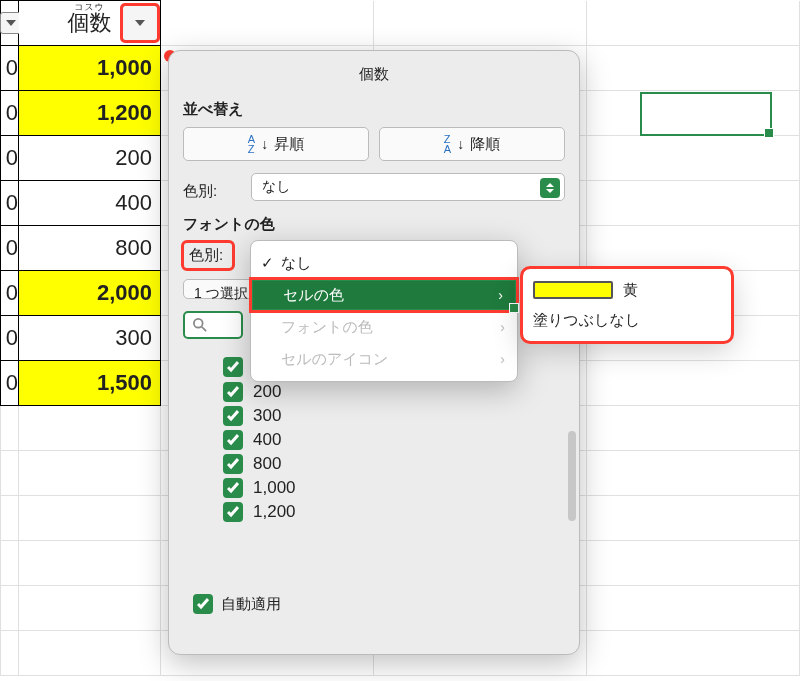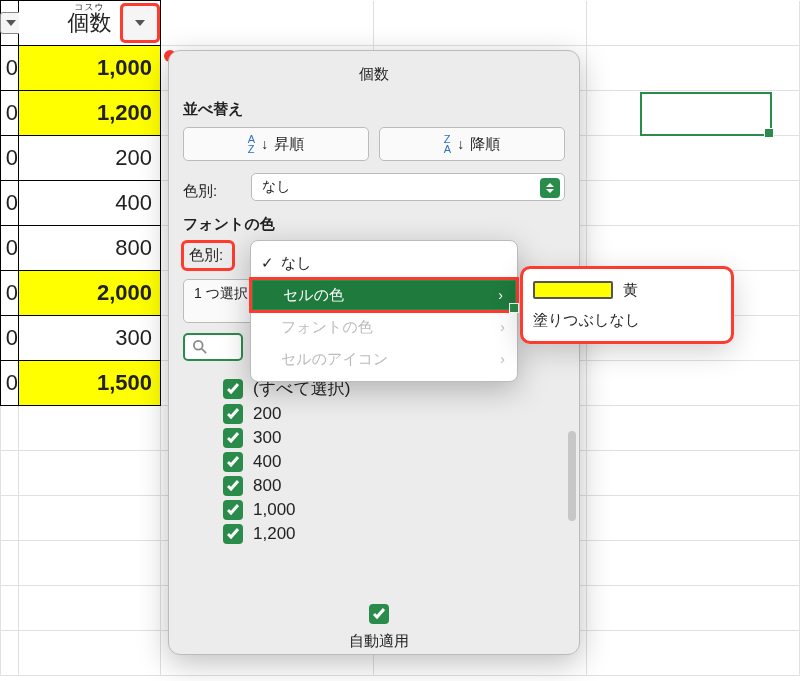--- a/index.html
+++ b/index.html
@@ -112,32 +112,32 @@
   .select::before{
     content:"";position:absolute;right:10px;top:9px;z-index:1;
     border-left:4px solid transparent;border-right:4px solid transparent;border-bottom:4px solid #fff;
   }
   .select .dn{position:absolute;right:10px;top:15px;z-index:1;
     border-left:4px solid transparent;border-right:4px solid transparent;border-top:4px solid #fff;}
 
   .hl-red{outline:3px solid #ff3b30;outline-offset:-1px;border-radius:4px;padding:4px 6px;display:inline-block;}
 
   .choose-row{margin-bottom:10px;}
-  .choose-btn{display:inline-block;height:44px;line-height:26px;border:1px solid #bbb;border-radius:5px;background:#fafafa;padding:0 16px 0 10px;font-size:14px;}
+  .choose-btn{display:inline-block;height:20px;line-height:26px;border:1px solid #bbb;border-radius:5px;background:#fafafa;padding:0 16px 0 10px;font-size:14px;}
 
   .search{display:flex;align-items:center;height:28px;border:2px solid #2a8c4a;border-radius:5px;background:#fff;padding:0 8px;gap:6px;}
   .search svg{width:14px;height:14px;fill:#888;}
 
   .checklist{margin:12px 0 4px 40px;height:225px;overflow-y:auto;font-size:17px;}
   .checklist .item{display:flex;align-items:center;gap:10px;margin:4px 0;}
   .chk{width:20px;height:20px;border-radius:4px;background:#2a8c4a;display:flex;align-items:center;justify-content:center;}
   .chk svg{width:12px;height:12px;stroke:#fff;stroke-width:3;fill:none;}
   .scrollbar{position:absolute;right:3px;top:380px;width:8px;height:90px;border-radius:4px;background:#c7c7c7;}
 
-  .autoapply{display:flex;align-items:center;gap:8px;margin:6px 0 10px 10px;font-size:15px;flex-direction:column;}
+  .autoapply{display:flex;align-items:center;gap:8px;margin:18px 0 10px 10px;font-size:15px;}
   .footer-btns{display:flex;gap:8px;}
   .footer-btns button{flex:1;height:28px;border:1px solid #ccc;border-radius:5px;background:#f3f3f3;color:#aaa;font-size:14px;}
 
   
   .ctx{
     position:absolute; left:250px; top:240px; width:268px;
     background:#fff;border:1px solid #bbb;border-radius:8px;
     box-shadow:0 8px 30px rgba(0,0,0,.25);padding:6px 0;
   }
   .ctx .mi{display:flex;align-items:center;height:32px;padding:0 16px 0 30px;font-size:15px;position:relative;color:#222;}

